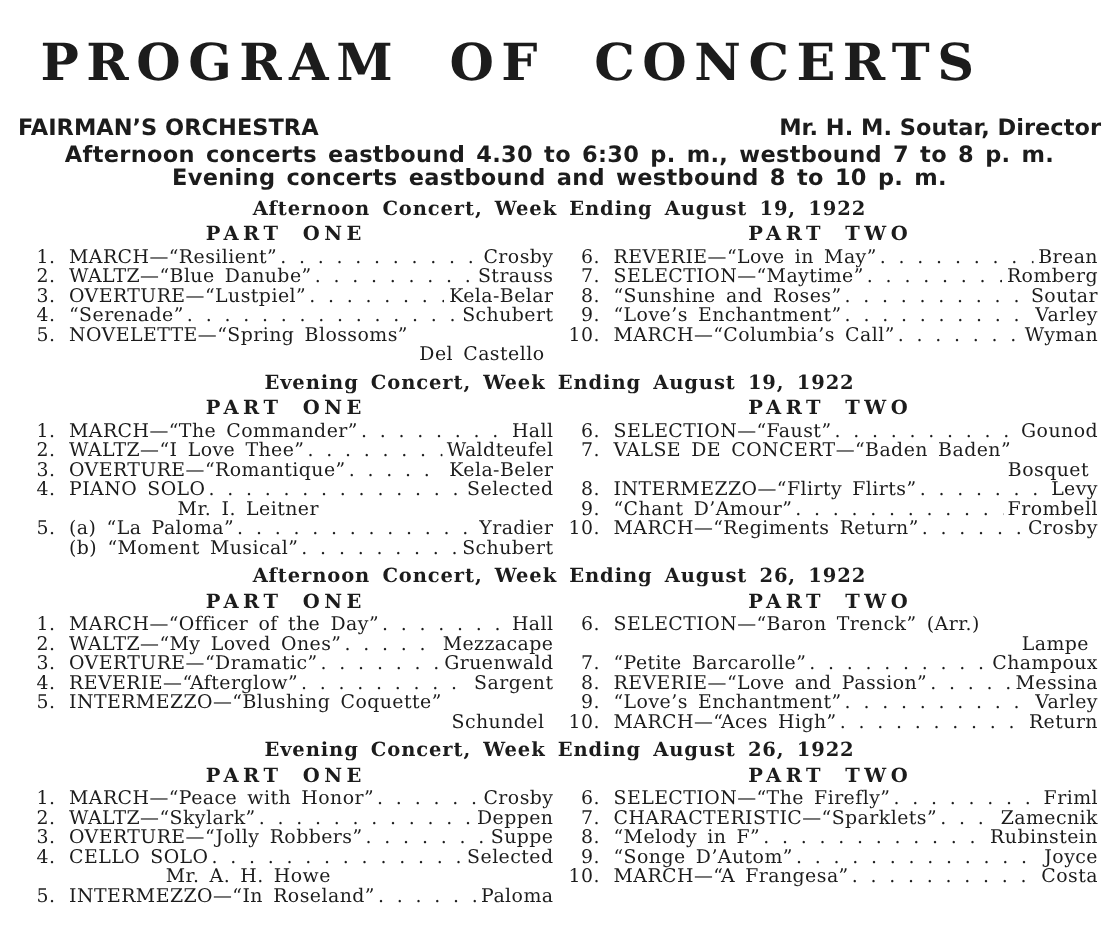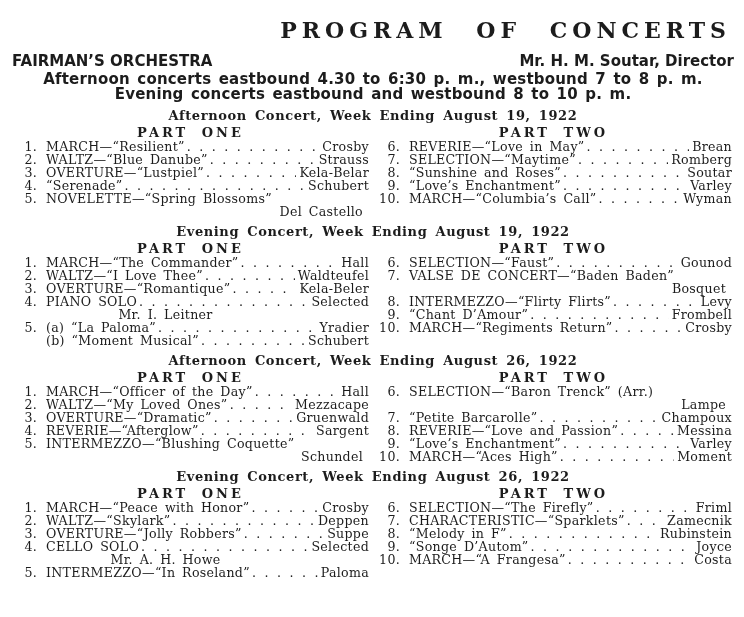--- a/index.html
+++ b/index.html
@@ -5,22 +5,22 @@
   html,body{margin:0;padding:0;}
   body{
     width:744px;height:617px;overflow:hidden;
     background:#ffffff;color:#1c1c1c;
     font-family:"DejaVu Serif",serif;
     -webkit-font-smoothing:antialiased;
   }
   .page{padding:8px 8px 0 10px;}
 
   .title{
-    text-align:right;font-weight:bold;font-size:22px;line-height:34px;
-    letter-spacing:5px;word-spacing:16px;margin:5px;
+    text-align:left;font-weight:bold;font-size:34px;line-height:34px;
+    letter-spacing:5px;word-spacing:16px;margin:17px;
   }
   .subtitle{
     text-align:center;font-style:italic;font-weight:bold;
     font-variant:small-caps;font-size:27px;line-height:30px;
     letter-spacing:3px;word-spacing:8px;margin:0 0 2px 0;
   }
   .orch-row{
     display:flex;justify-content:space-between;align-items:baseline;
     font-family:"DejaVu Sans",sans-serif;font-weight:bold;font-size:15px;
     line-height:18px;padding:0 2px;margin-bottom:2px;gap:20px;
@@ -276,21 +276,21 @@
             <div class="row">
               <span class="num">9.</span>
               <span class="item-title">“Love’s Enchantment”</span>
               <span class="dots"></span>
               <span class="composer">Varley</span>
             </div>
             <div class="row">
               <span class="num">10.</span>
               <span class="item-title">MARCH—“Aces High”</span>
               <span class="dots"></span>
-              <span class="composer">Moment</span>
+              <span class="composer">Return</span>
             </div>
           </div>
         </div>
       </section>
       <section class="concert">
         <div class="concert-heading">Evening Concert, Week Ending August 26, 1922</div>
         <div class="cols">
           <div class="col">
             <div class="part-label">PART ONE</div>
             <div class="row">

